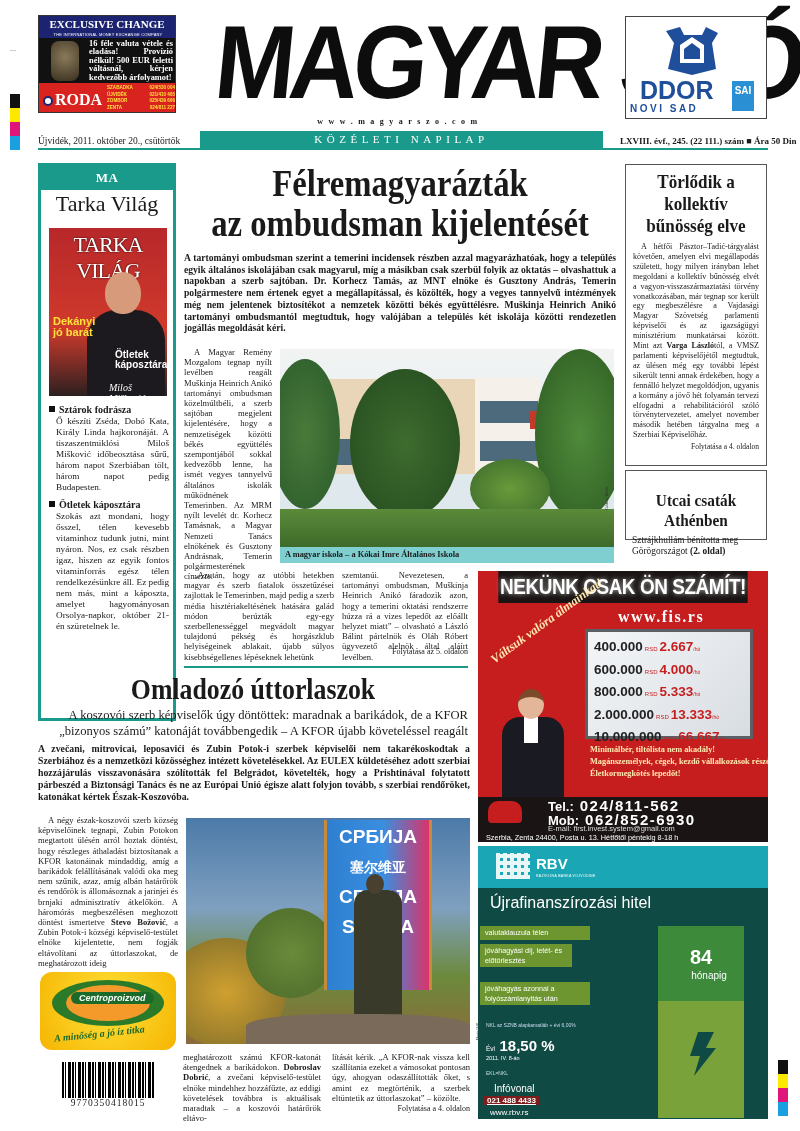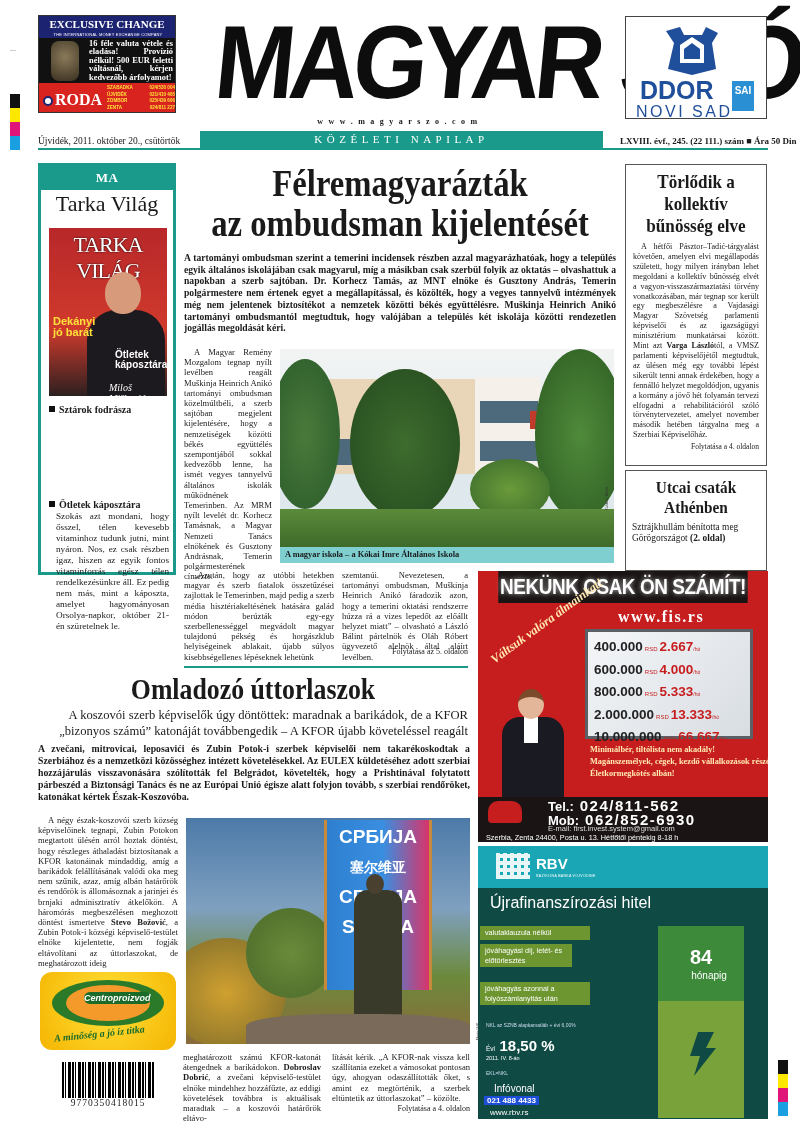--- a/index.html
+++ b/index.html
@@ -32,25 +32,25 @@
   #masthead .url { font-size: 8px; letter-spacing: 5.5px; font-weight: bold; margin-top: 5px; }
 
   #tagline-bar { left: 200px; top: 131px; width: 403px; height: 17px; color: #fff; font-size: 11px; letter-spacing: 4.5px; text-align: center; line-height: 17px; }
   #rule-top { left: 38px; top: 148px; width: 730px; height: 2px; background: #1a9a8a; }
   #dateline { left: 38px; top: 136px; font-size: 9.5px; font-weight: normal; }
   #issueline { left: 620px; top: 136px; font-size: 9px; font-weight: bold; }
 
   #ad-ddor { left: 625px; top: 16px; width: 142px; height: 103px; border: 1px solid #444; background:#fff; }
   #ad-ddor .emblem { position:absolute; left:36px; top:8px; width:58px; height:52px; }
   #ad-ddor .ddor { position:absolute; left:14px; top:62px; font-family:"Liberation Sans", sans-serif; font-weight:bold; font-size:25px; line-height:22px; color:#1f4e9a; letter-spacing: 0px; }
-  #ad-ddor .novisad { position:absolute; left:10px; top:86px; font-family:"Liberation Sans", sans-serif; font-weight:normal; font-size:16px; color:#1f4e9a; letter-spacing:2.5px; }
+  #ad-ddor .novisad { position:absolute; left:4px; top:86px; font-family:"Liberation Sans", sans-serif; font-weight:bold; font-size:10px; color:#1f4e9a; letter-spacing:2.5px; }
   #ad-ddor .sai { position:absolute; left:106px; top:64px; width:22px; height:30px; background:#2a8fd3; color:#fff; font-family:"Liberation Sans", sans-serif; font-weight:bold; font-size:10px; text-align:center; line-height:20px; }
 
   
-  #promo { left: 38px; top: 163px; width: 138px; height: 412px; border: 3px solid #1a9a8a; }
+  #promo { left: 38px; top: 163px; width: 138px; height: 558px; border: 3px solid #1a9a8a; }
   #promo .head { height: 24px; color: #fff; font-size: 13px; font-weight: bold; text-align: center; line-height: 24px; letter-spacing: 0.5px; }
   #promo .title { font-size: 22px; text-align: center; line-height: 28px; }
   #promo .cover { position:absolute; left:8px; top:62px; width:118px; height:168px; background: linear-gradient(180deg,#b8282a 0%, #d03a2c 60%, #2c2020 100%); overflow:hidden; }
   #promo .cover .mast { position:absolute; left:0; top:4px; width:118px; text-align:center; font-family:"Liberation Serif", serif; font-size:22px; color:#fff; letter-spacing:-1px; text-shadow: 0 0 2px #000; }
   #promo .cover .man { position:absolute; left:38px; top:44px; width:78px; height:124px; }
   #promo .cover .head2 { position:absolute; left:18px; top:0; width:36px; height:42px; border-radius:50% 50% 46% 46%; background:#d79a7a; }
   #promo .cover .torso { position:absolute; left:0; top:38px; width:78px; height:86px; background:#1d1a1f; border-radius:30px 30px 0 0; }
   #promo .cover .k1 { position:absolute; left:4px; top:88px; color:#ffe23a; font-family:"Liberation Sans", sans-serif; font-weight:bold; font-size:11px; line-height:11px; }
   #promo .cover .k2 { position:absolute; left:66px; top:122px; color:#fff; font-family:"Liberation Sans", sans-serif; font-weight:bold; font-size:10px; line-height:10px; }
   #promo .cover .sig { position:absolute; left:60px; top:154px; color:#fff; font-style:italic; font-size:10px; }
@@ -76,21 +76,21 @@
   #lead-col2 { left: 184px; top: 570px; width: 150px; }
   #lead-col3 { left: 342px; top: 570px; width: 126px; }
   #lead-cont { left: 342px; top: 647px; width: 126px; text-align:right; font-size: 8px; }
   #rule-mid { left: 184px; top: 666px; width: 284px; height: 2px; background:#1a9a8a; }
 
   
   #side-box1 { left: 625px; top: 164px; width: 142px; height: 302px; border: 1px solid #555; padding: 6px 7px; }
   #side-box1 .t { font-size: 19px; line-height: 22px; text-align: center; font-weight: bold; transform: scaleX(0.9); }
   #side-box1 .b { font-size: 8.1px; line-height: 9.9px; text-align: justify; text-indent: 8px; margin-top: 5px; }
   #side-box1 .c { font-size: 7.5px; text-align: right; margin-top: 2px; }
-  #side-box2 { left: 625px; top: 470px; width: 142px; height: 101px; border: 1px solid #555; padding: 7px 6px; }
+  #side-box2 { left: 625px; top: 470px; width: 142px; height: 70px; border: 1px solid #555; padding: 20px 6px; }
   #side-box2 .t { font-size: 17px; line-height: 20px; text-align: center; font-weight: bold; transform: scaleX(0.9); }
   #side-box2 .b { font-size: 9.4px; line-height: 11px; margin-top: 4px; }
 
   
   #ad-fis { left: 478px; top: 571px; width: 290px; height: 271px; background: #c61e1e; overflow:hidden; }
   #ad-fis .top { position:absolute; left:0; top:0; width:290px; height:32px; background:#1a1414; color:#fff; font-family:"Liberation Sans", sans-serif; font-size:22px; font-weight:bold; text-align:center; line-height:32px; letter-spacing:-0.5px; text-shadow: 0 0 6px #bbb; transform: scaleX(0.86); }
   #ad-fis .url { position:absolute; left:140px; top:37px; color:#fff; font-weight:bold; font-size:16px; letter-spacing:1.5px; }
   #ad-fis .slogan { position:absolute; left:10px; top:84px; color:#ffe9b0; font-weight:bold; font-style:italic; font-size:12.5px; transform: rotate(-36deg); transform-origin: left top; white-space:nowrap; }
   #ad-fis .board { position:absolute; left:107px; top:58px; width:168px; height:110px; background: linear-gradient(135deg,#f4f6f8,#d8dde2); border:3px solid #5a6066; padding:5px 6px; }
   #ad-fis .row { font-family:"Liberation Sans", sans-serif; font-weight:bold; font-size:13.5px; line-height:19.5px; color:#222; white-space:nowrap; }
@@ -122,21 +122,21 @@
   #kos-photo .tree { position:absolute; border-radius:50%; background: radial-gradient(#d0a030,#7a6a2a); }
   #kos-photo .rock { position:absolute; left:60px; top:196px; width:224px; height:30px; background:#7a6a5a; border-radius:40% 40% 0 0; }
   #kos-credit { left: 475px; top: 1040px; font-size: 5px; transform: rotate(-90deg); transform-origin:left top; }
   #kos-col2 { left: 183px; top: 1052px; width: 138px; }
   #kos-col3 { left: 332px; top: 1052px; width: 138px; }
   #kos-cont { left: 332px; top: 1104px; width: 138px; text-align:right; font-size: 8px; }
 
   #ad-centro { left: 40px; top: 972px; width: 136px; height: 78px; border-radius: 12px; background: radial-gradient(circle at 50% 40%, #ffe23a, #f5b400); }
   #ad-centro .leaf { position:absolute; left:12px; top:8px; width:112px; height:46px; border-radius: 50%; background:#2a7a2a; }
   #ad-centro .c { position:absolute; left:26px; top:13px; width:84px; height:36px; border-radius: 50%; background:#f49a2a; }
-  #ad-centro .lbl { position:absolute; left:44px; top:20px; background:#1a6a2a; color:#fff; font-family:"Liberation Sans", sans-serif; font-style:italic; font-weight:bold; font-size:9px; padding:1px 0; border-radius:8px; }
+  #ad-centro .lbl { position:absolute; left:31px; top:20px; background:#1a6a2a; color:#fff; font-family:"Liberation Sans", sans-serif; font-style:italic; font-weight:bold; font-size:9px; padding:1px 8px; border-radius:8px; }
   #ad-centro .slogan { position:absolute; left:14px; top:56px; color:#1a6a2a; font-style:italic; font-weight:bold; font-size:10px; transform: rotate(-6deg); }
 
   #barcode { left: 62px; top: 1062px; width: 92px; height: 46px; }
   #barcode .bars { height: 36px; background: repeating-linear-gradient(90deg,#000 0 2px,#fff 2px 3px,#000 3px 4px,#fff 4px 6px,#000 6px 9px,#fff 9px 10px); }
   #barcode .num { font-size: 9.5px; letter-spacing: 1px; text-align:center; line-height:11px; }
 
   
   #ad-rbv { left: 478px; top: 846px; width: 290px; height: 273px; background: #0f4a44; overflow:hidden; }
   #ad-rbv .top { position:absolute; left:0; top:0; width:290px; height:42px; background:#1aa6b5; }
   #ad-rbv .logo { position:absolute; left:18px; top:7px; width:34px; height:26px; background: repeating-linear-gradient(90deg,#fff 0 4px,transparent 4px 7px), repeating-linear-gradient(0deg,#fff 0 4px,transparent 4px 7px); opacity:0.9; }
@@ -147,21 +147,21 @@
   #ad-rbv .right { position:absolute; left:180px; top:80px; width:86px; height:192px; background:#3d8a3a; }
   #ad-rbv .right .lower { position:absolute; left:0; top:75px; width:86px; height:117px; background:#7aa23a; }
   #ad-rbv .n84 { position:absolute; left:0; top:20px; width:86px; text-align:center; color:#fff; font-family:"Liberation Sans", sans-serif; font-weight:bold; font-size:20px; }
   #ad-rbv .hon { position:absolute; left:0; top:44px; width:102px; text-align:center; color:#fff; font-family:"Liberation Sans", sans-serif; font-size:10px; }
   #ad-rbv .bolt { position:absolute; left:28px; top:106px; width:30px; height:44px; }
   #ad-rbv .fine { position:absolute; left:8px; color:#cde; font-family:"Liberation Sans", sans-serif; font-size:5px; line-height:6.5px; }
   #ad-rbv .rate { position:absolute; left:8px; top:191px; color:#fff; font-family:"Liberation Sans", sans-serif; }
   #ad-rbv .rate b { font-size:15px; }
   #ad-rbv .rate span { font-size:6.5px; }
   #ad-rbv .info { position:absolute; left:16px; top:237px; color:#fff; font-family:"Liberation Sans", sans-serif; font-size:10px; }
-  #ad-rbv .phone { position:absolute; left:6px; top:250px; background:#1d4ed8; color:#fff; font-family:"Liberation Sans", sans-serif; font-weight:bold; font-size:8px; padding:0 3px; }
+  #ad-rbv .phone { position:absolute; left:6px; top:250px; background:#7f1d1d; color:#fff; font-family:"Liberation Sans", sans-serif; font-weight:bold; font-size:8px; padding:0 3px;text-decoration:underline; }
   #ad-rbv .web { position:absolute; left:12px; top:262px; color:#fff; font-family:"Liberation Sans", sans-serif; font-size:8px; }
 </style>
 </head>
 <body>
 
 <div class="regbar" style="top:40px;height:20px;font-size:5px;color:#888;">
   <div style="width:6px;height:1px;background:#ccc;margin-top:10px;"></div>
 </div>
 <div class="regbar" style="top:94px;">
   <div style="height:14px;background:#111;"></div>
@@ -234,20 +234,21 @@
     <div class="man">
       <div class="torso"></div>
         <div class="head2"></div>
     </div>
     <div class="k1" style="width:50px;">Dekányi jó barát</div>
     <div class="k2" style="width:52px;">Ötletek káposztára</div>
     <div class="sig">Miloš Mišković</div>
   </div>
   <div class="item" style="top:238px;">
     <div class="h"><span class="sq"></span><span>Sztárok fodrásza</span></div>
+    <div class="t">Ő készíti Zséda, Dobó Kata, Király Linda hajkoronáját. A tiszaszentmiklósi Miloš Mišković időbeosztása sűrű, három napot Szerbiában tölt, három napot pedig Budapesten.</div>
   </div>
   <div class="item" style="top:333px;">
     <div class="h"><span class="sq"></span><span>Ötletek káposztára</span></div>
     <div class="t">Szokás azt mondani, hogy ősszel, télen kevesebb vitaminhoz tudunk jutni, mint nyáron. Nos, ez csak részben igaz, hiszen az egyik fontos vitaminforrás egész télen rendelkezésünkre áll. Ez pedig nem más, mint a káposzta, amelyet hagyományosan Orsolya-napkor, október 21-én szüretelnek le.</div>
   </div>
 </div>
 
 <div id="lead-title" class="abs">
   <div>Félremagyarázták</div>
   <div>az ombudsman kijelentését</div>
@@ -297,21 +298,21 @@
     <div class="row"><span>10.000.000</span><span class="rsd">RSD</span><span class="amt">66.667</span><span class="per">/hó</span></div>
   </div>
   <div class="woman">
     <div class="bd"></div>
       <div class="sh"></div>
       <div class="hd"></div>
   </div>
   <div class="notes serif">
     <div>Minimálbér, tiltólista nem akadály!</div>
     <div>Magánszemélyek, cégek, kezdő vállalkozások részére is!</div>
-    <div>Életkormegkötés albán!</div>
+    <div>Életkormegkötés lepedőt!</div>
   </div>
   <div class="bottom">
     <div class="phone"></div>
     <div class="tel">
       <div><span>Tel.:</span><b>024/811-562</b></div>
       <div><span>Mob:</span><b>062/852-6930</b></div>
     </div>
     <div class="mail">E-mail:  first.invest.system@gmail.com</div>
     <div class="addr">Szerbia, Zenta 24400, Posta u. 13. Hétfőtől péntekig 8-18 h</div>
   </div>
@@ -356,21 +357,21 @@
   <div class="bars"></div>
   <div class="num serif">9770350418015</div>
 </div>
 
 <div id="ad-rbv" class="abs">
   <div class="top"></div>
   <div class="logo"></div>
   <div class="rbv">RBV</div>
   <div class="rbvsub">RAZVOJNA BANKA VOJVODINE</div>
   <div class="h">Újrafinanszírozási hitel</div>
-  <div class="feat" style="top:80px;">valutaklauzula nélkül</div>
+  <div class="feat" style="top:80px;">valutaklauzula télen</div>
   <div class="feat" style="top:98px;width:92px;">jóváhagyási díj, letét- és előtörlesztés</div>
   <div class="feat" style="top:136px;">jóváhagyás azonnal a folyószámlanyitás után</div>
   <div class="right">
     <div class="lower"></div>
     <div class="n84">84</div>
     <div class="hon">hónapig</div>
     <svg class="bolt" viewBox="0 0 30 44">
         <path d="M12 0 L28 0 L20 16 L30 16 L8 44 L14 24 L4 24 Z" fill="#0f4a44"></path>
       </svg>
   </div>

